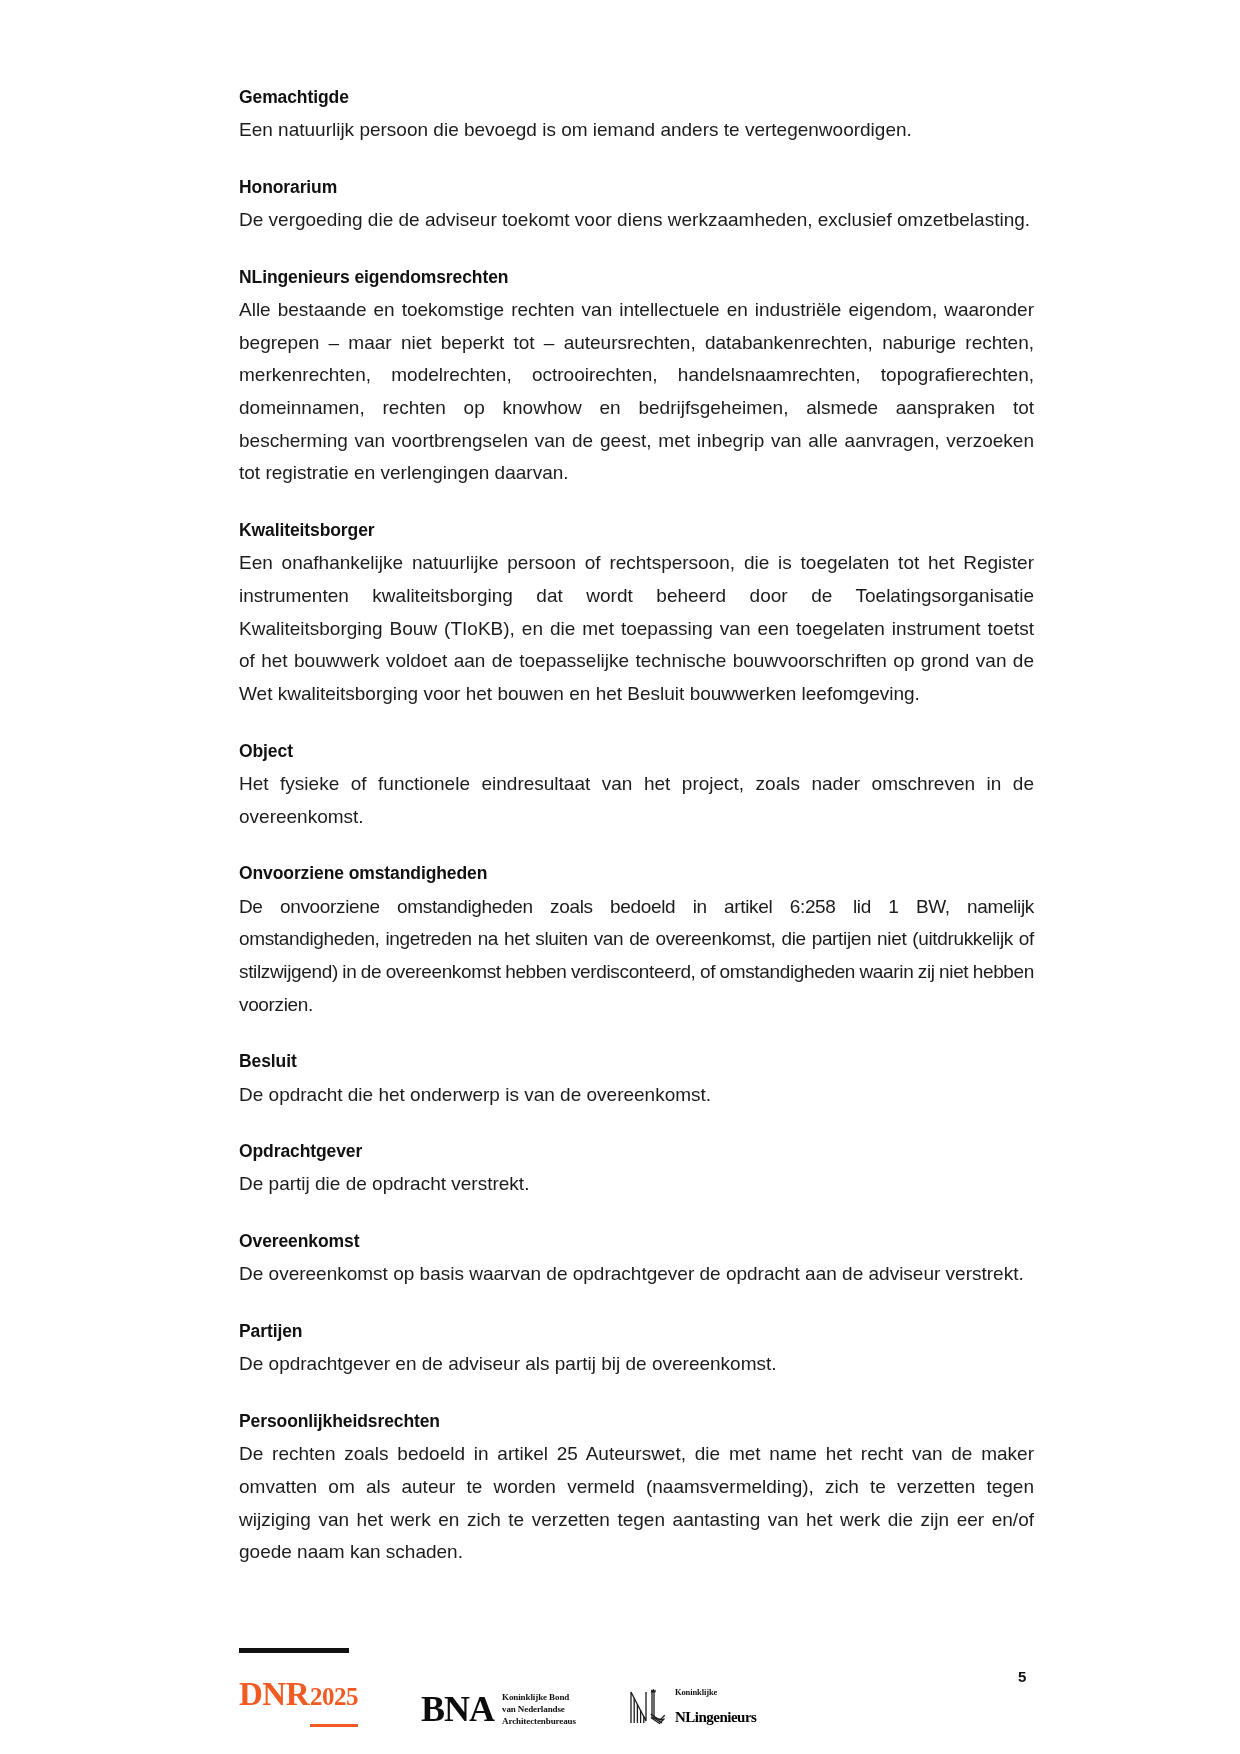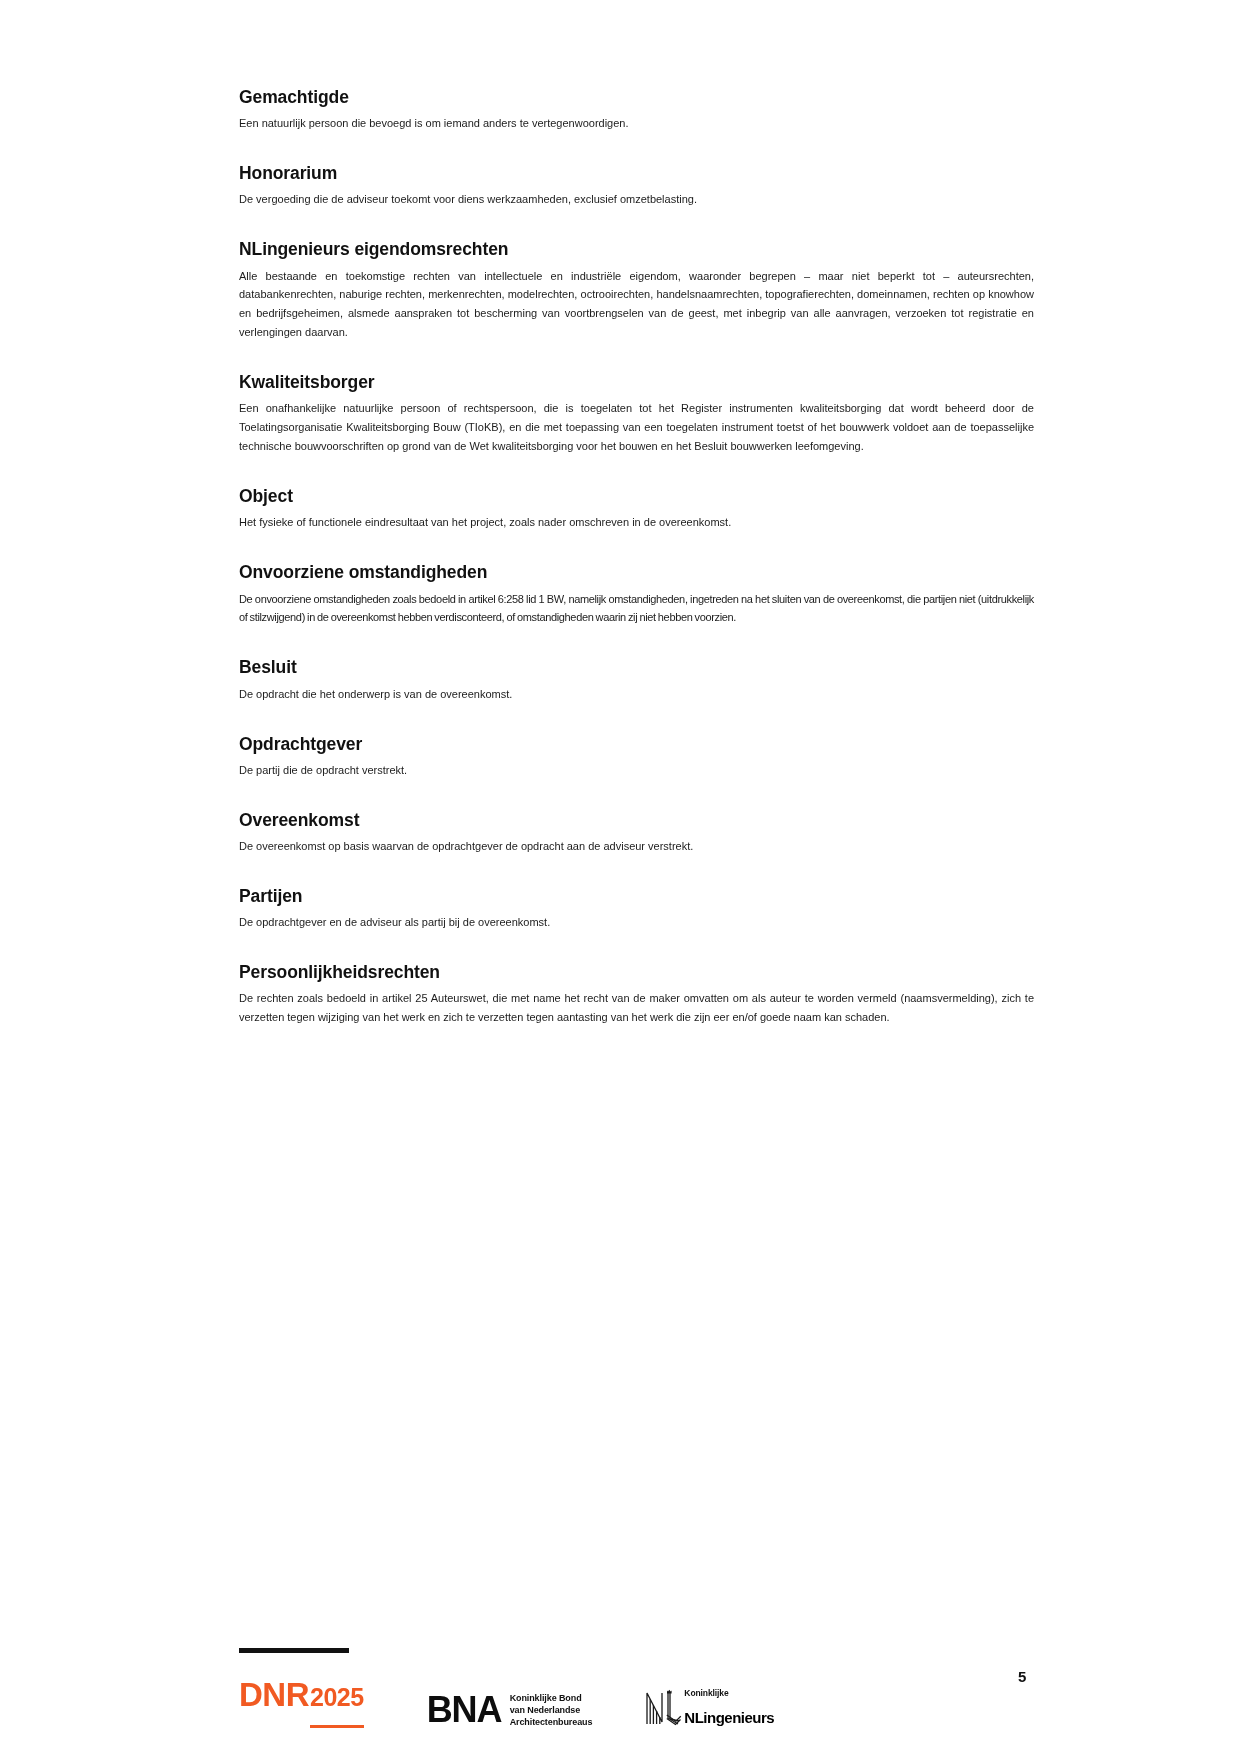--- a/index.html
+++ b/index.html
@@ -33,21 +33,21 @@
   }
   .term {
     font-size: 17.5px;
     font-weight: bold;
     line-height: 1.5;
     letter-spacing: -0.1px;
     margin: 0 0 4px 0;
     color: #111111;
   }
   .def {
-    font-size: 11px;
+    font-size: 19px;
     line-height: 1.72;
     text-align: justify;
     text-justify: inter-word;
     margin: 0;
     color: #1c1c1c;
     hyphens: none;
   }
   .def.tight {
     letter-spacing: -0.35px;
     word-spacing: -0.6px;
@@ -68,20 +68,21 @@
     height: 5px;
     background: #111111;
   }
   .logos {
     position: absolute;
     left: 0;
     top: 40px;
     display: flex;
     align-items: flex-end;
     gap: 0;
+    font-family: Liberation Serif, serif;
   }
   .logo-dnr {
     display: flex;
     align-items: baseline;
     color: #F15A22;
     font-weight: bold;
     letter-spacing: -0.5px;
   }
   .logo-dnr .dnr-main {
     font-size: 33px;
@@ -111,21 +112,21 @@
     font-size: 9px;
     line-height: 1.34;
     color: #111111;
     font-weight: 600;
     letter-spacing: -0.1px;
     white-space: nowrap;
   }
   .logo-nl {
     display: flex;
     align-items: center;
-    gap: 0;
+    gap: 7px;
     margin-left: 52px;
   }
   .logo-nl .nl-mark {
     width: 40px;
     height: 40px;
     display: block;
   }
   .logo-nl .nl-text {
     line-height: 1.12;
   }

